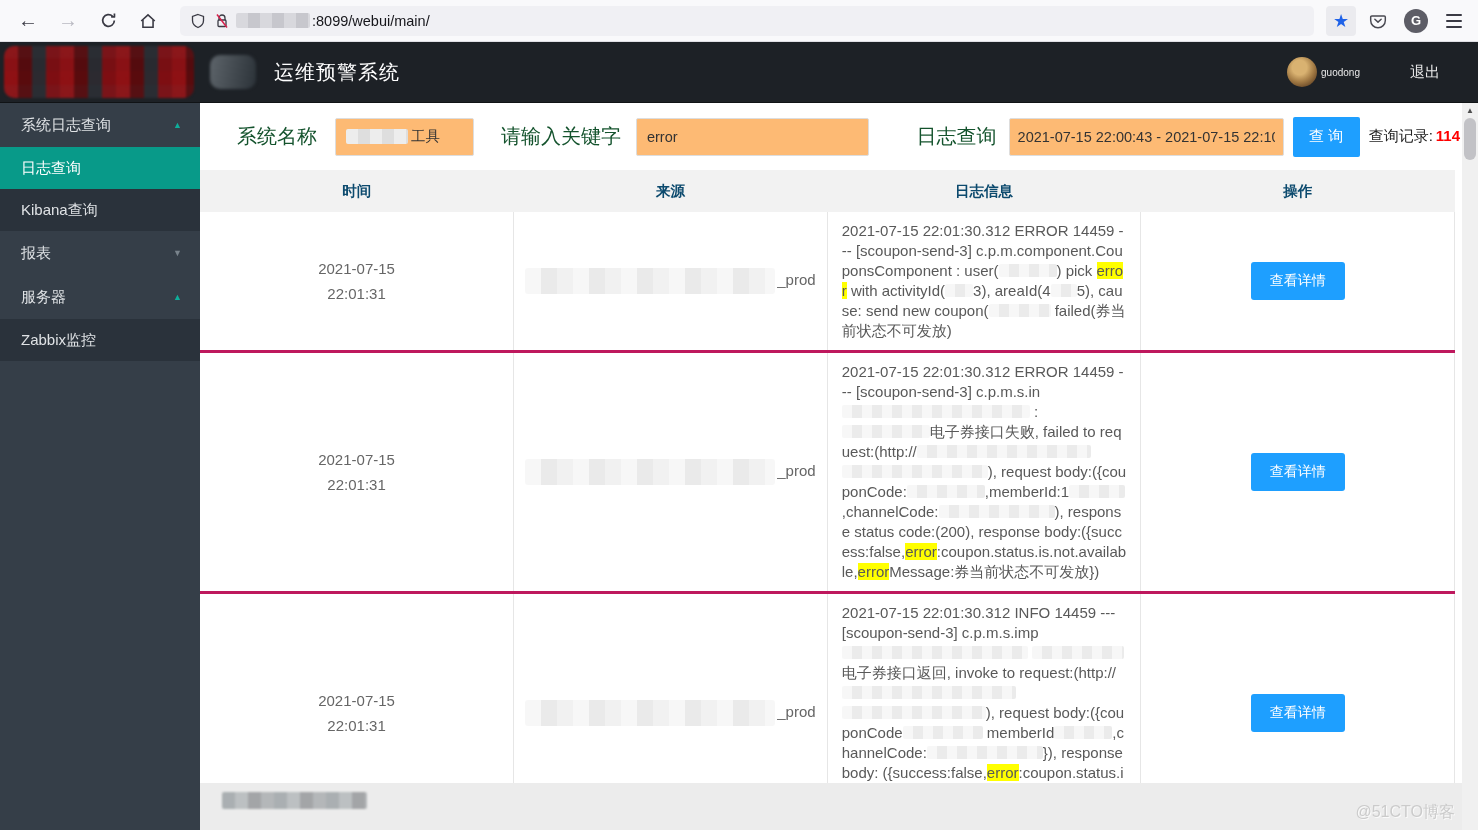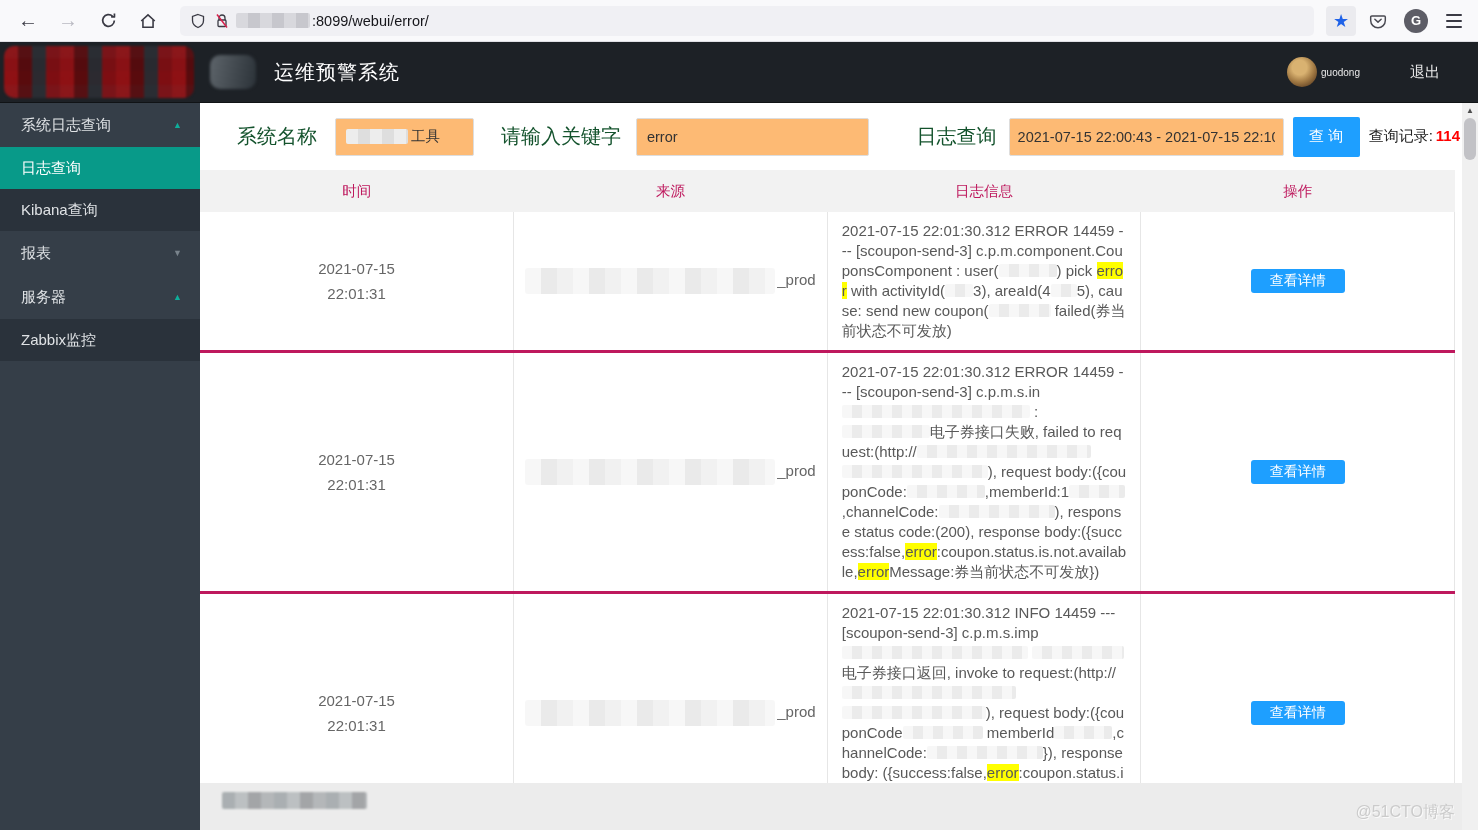--- a/index.html
+++ b/index.html
@@ -66,42 +66,42 @@
   .date-input{width:295px;margin-left:12px;padding:0 8px;font-size:14.5px}
   .search-btn{width:67px;height:40px;margin-left:9px;background:#1e9fff;color:#fff;border:none;
               border-radius:2px;font-size:15px;cursor:pointer;flex:0 0 auto}
   .records{margin-left:9px;font-size:15px;color:#222;white-space:nowrap}
   .records .count{color:#ff0000;font-weight:bold;padding:0 3px}
   .gap27{width:27px;flex:0 0 auto}.gap48{width:48px;flex:0 0 auto}
 
   
   .table-wrap{height:613px;overflow:hidden;width:1262px}
   table{width:1255px;border-collapse:collapse;table-layout:fixed}
-  thead th{height:42px;background:#f2f2f2;font-weight:normal;font-size:14.5px;color:#be185d}
+  thead th{height:42px;background:#f2f2f2;font-weight:bold;font-size:14.5px;color:#0c4a6e}
   tbody td{border-bottom:3px solid #be185d;border-right:1px solid #e6e6e6;vertical-align:middle}
   tbody td:last-child{}
   .col-time{width:127px;text-align:center;font-size:15px;color:#666;line-height:25px}
   .col-src{width:310px;text-align:center;font-size:15px;color:#666}
   .col-msg{width:697px;padding:9px 14px;font-size:15px;color:#595959;line-height:20px;
            word-break:break-all}
   .col-act{width:121px;text-align:center}
   tbody tr:nth-child(1) td{height:80px}
   tbody tr:nth-child(2) td{height:138px}
   tbody tr:nth-child(3) td{height:118px}
   tbody tr:nth-child(4) td{height:80px}
   tbody tr:nth-child(5) td{height:140px}
   tbody tr:nth-child(6) td{height:120px}
   tbody tr:nth-child(6) .col-msg{vertical-align:top}
   mark.kw{background:#ffff00;color:inherit;padding:0}
   .redact{display:inline-block;height:13px;border-radius:2px;vertical-align:-1px;
           background:repeating-linear-gradient(90deg,#f7f7f7 0 10px,#ebebeb 10px 20px)}
   .src-blob{display:inline-block;width:250px;height:26px;vertical-align:middle;border-radius:3px;
             margin-right:2px;filter:blur(.7px);
             background:repeating-linear-gradient(90deg,#f7f7f7 0 16px,#eaeaea 16px 32px,#f1f1f1 32px 48px)}
-  .detail-btn{width:94px;height:24px;background:#1e9fff;color:#fff;border:none;border-radius:3px;
+  .detail-btn{width:94px;height:38px;background:#1e9fff;color:#fff;border:none;border-radius:3px;
               font-size:14px;cursor:pointer}
 
   
   .footer-strip{position:absolute;left:0;right:0;bottom:0;height:47px;background:#ececec}
   .footer-blob{position:absolute;left:22px;top:9px;width:145px;height:17px;border-radius:2px;
       background:repeating-linear-gradient(90deg,#9fa5a8 0 13px,#b4b9bb 13px 26px,#97999c 26px 39px,#abaeb1 39px 52px);
       filter:blur(1px);opacity:.85}
   .watermark{position:absolute;right:23px;bottom:7px;font-size:16px;color:#cbcbcb;
              text-shadow:1px 1px 0 #fafafa}
 
@@ -138,21 +138,21 @@
       </svg>
     </span>
     <span style="margin-left:8px">
       <svg width="16" height="16" viewBox="0 0 16 16" fill="none">
         <path d="M5 7V5a3 3 0 0 1 6 0v2" stroke="#3a3a44" stroke-width="1.3"></path>
         <rect x="4" y="7" width="8" height="6.5" rx="1" stroke="#3a3a44" stroke-width="1.3"></rect>
         <line x1="3" y1="1.5" x2="13" y2="14.5" stroke="#d7214d" stroke-width="1.5"></line>
       </svg>
     </span>
     <span class="url-redact"></span>
-    <span class="url-text">:8099/webui/error/</span>
+    <span class="url-text">:8099/webui/main/</span>
   </div>
   <div class="chrome-right">
     <span class="star-btn">★</span>
     <span class="tool-ic">
       <svg width="18" height="18" viewBox="0 0 16 16" fill="none" stroke="#4a4a52" stroke-width="1.3">
         <path d="M2.5 3.5 h11 a1 1 0 0 1 1 1 v3 a6.5 6.5 0 0 1 -13 0 v-3 a1 1 0 0 1 1 -1 Z"></path>
         <polyline points="5.2,6.5 8,9 10.8,6.5" stroke-linejoin="round" stroke-linecap="round"></polyline>
       </svg>
     </span>
     <span class="tool-ic">

